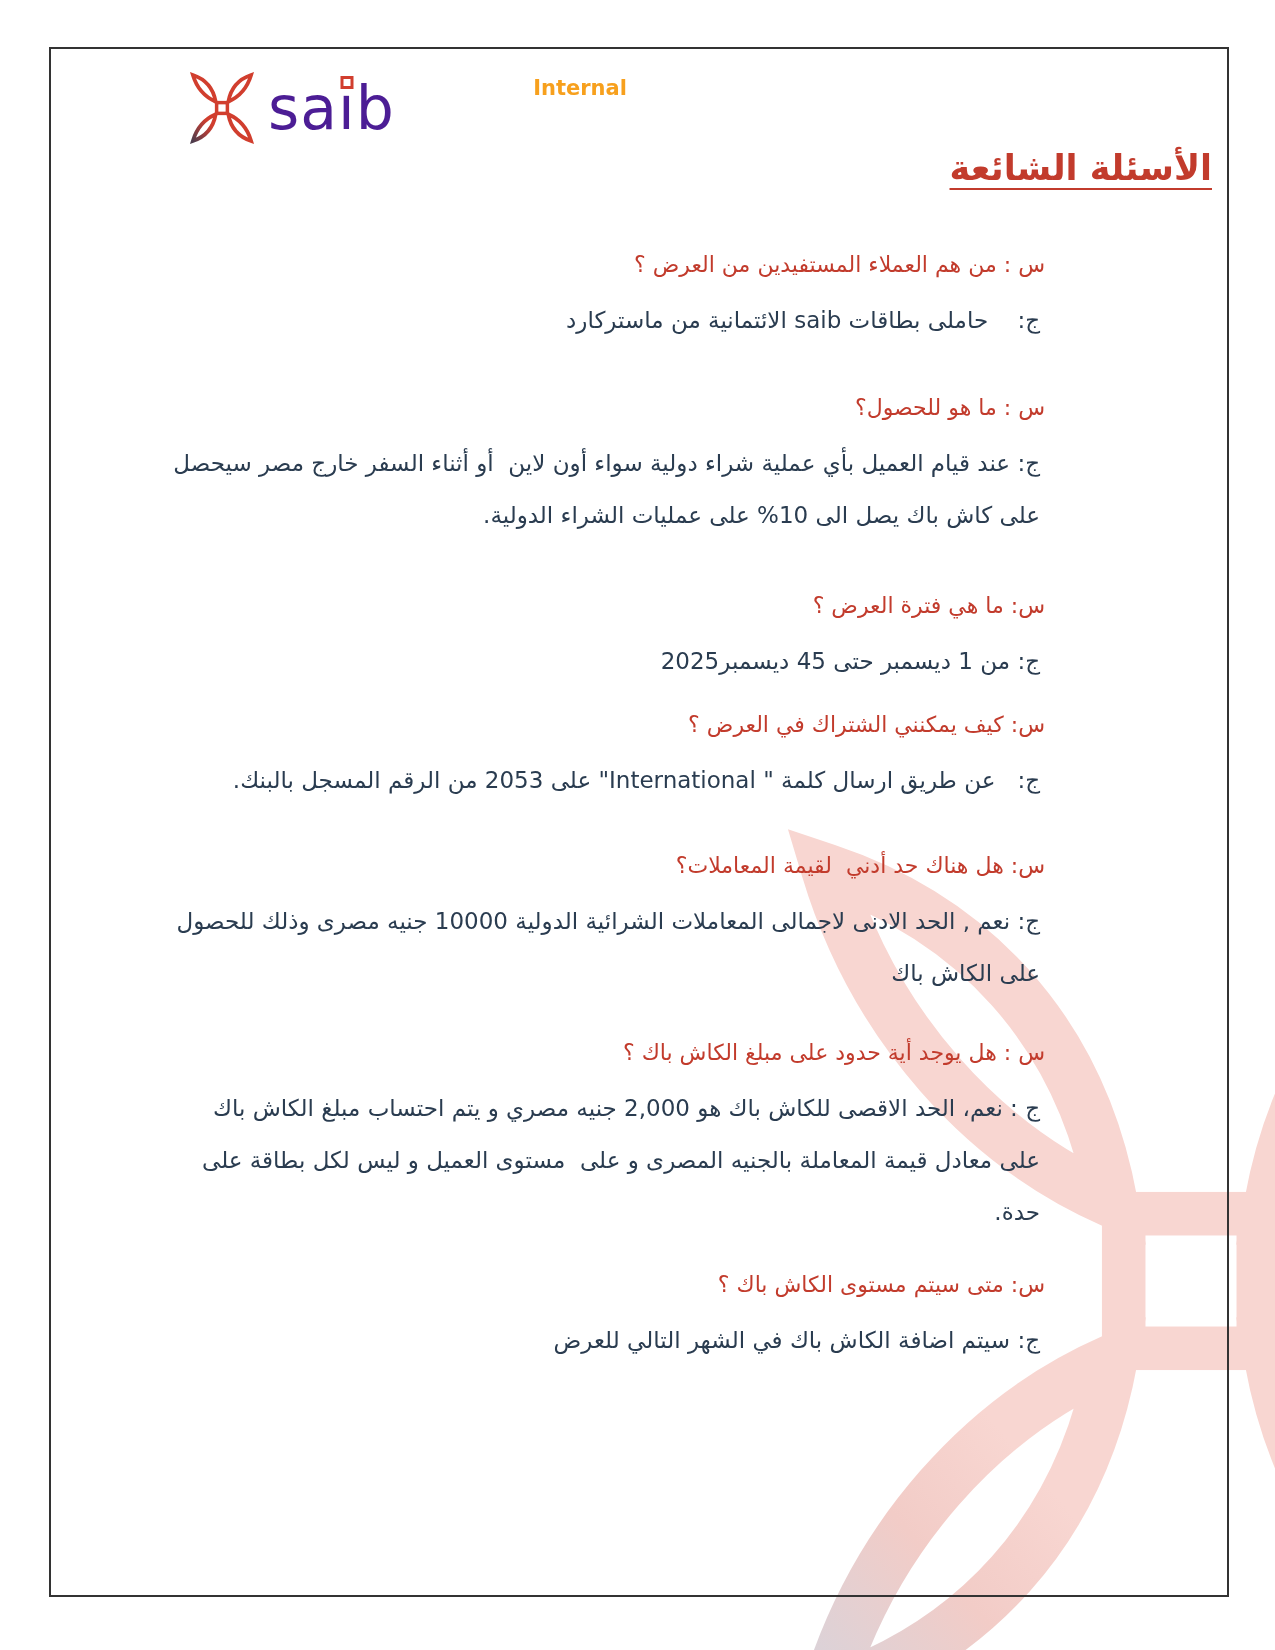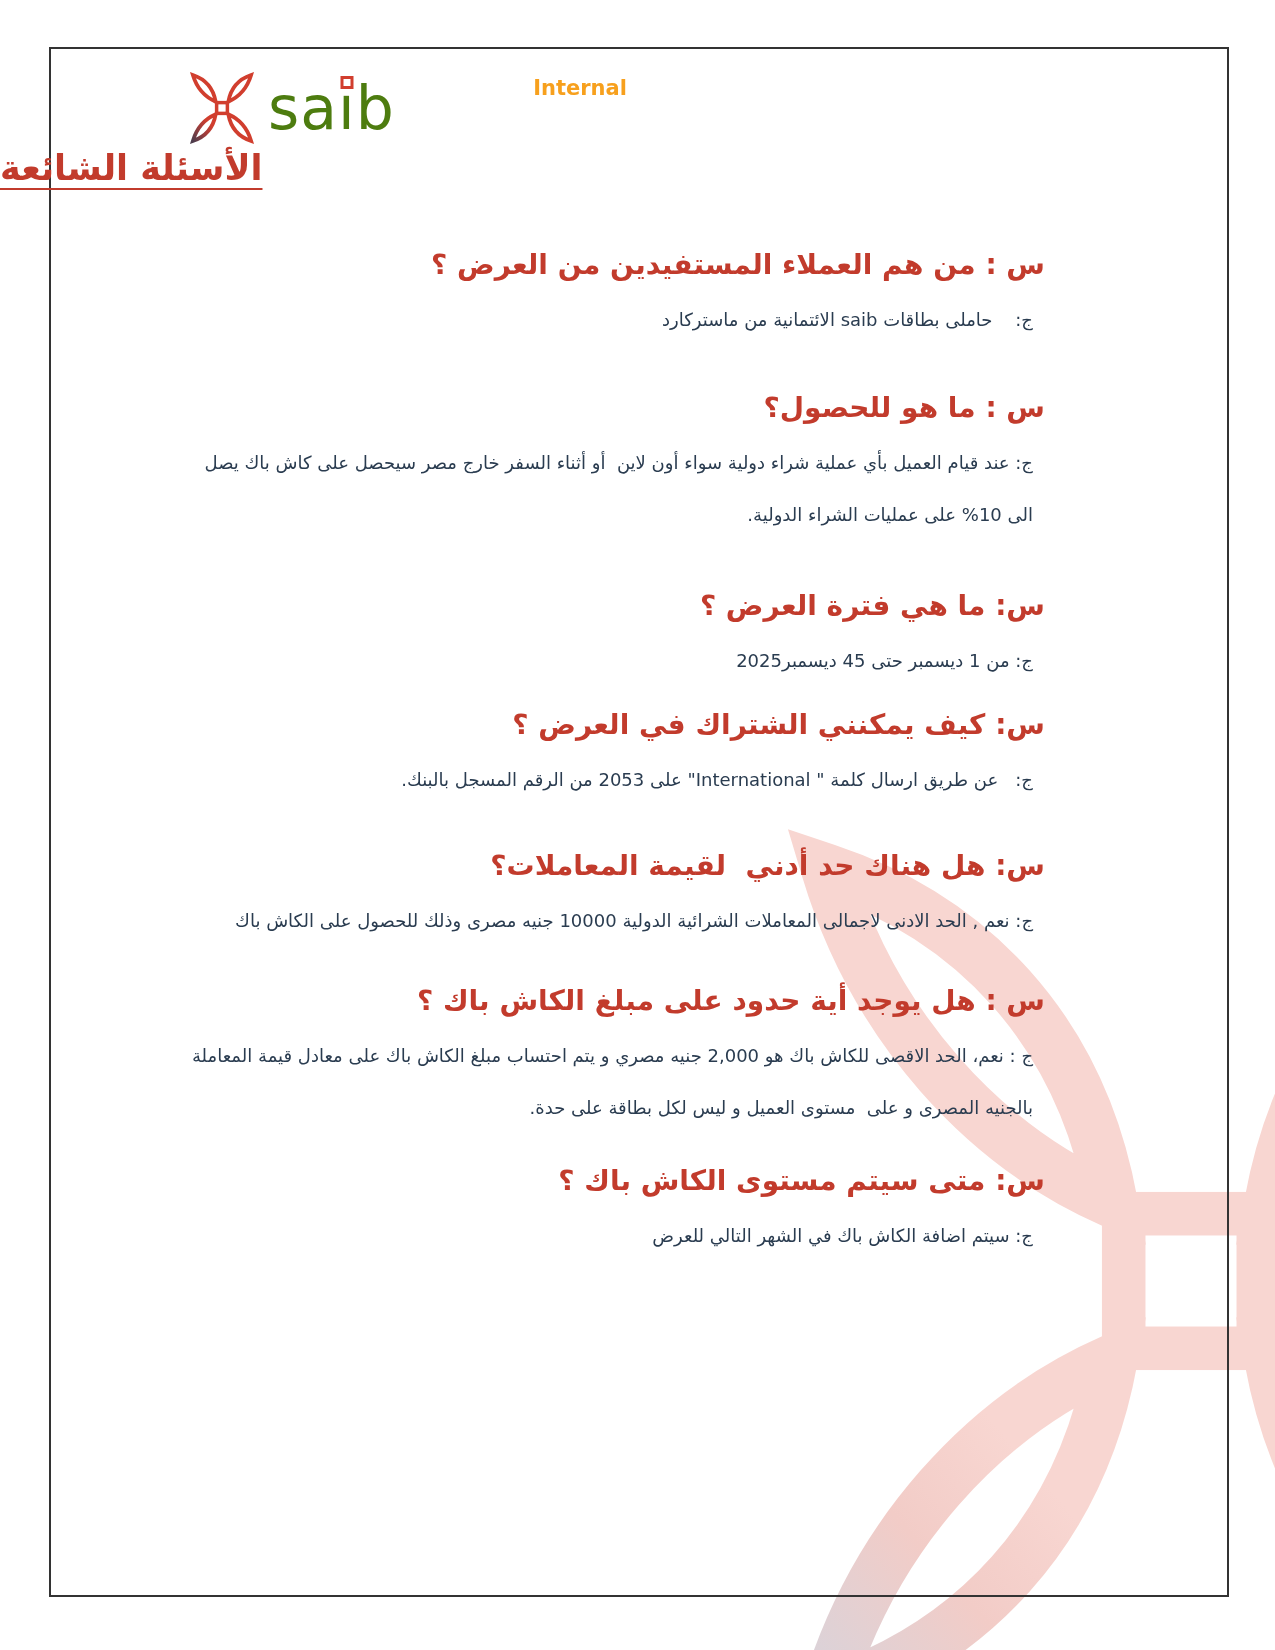--- a/index.html
+++ b/index.html
@@ -25,59 +25,59 @@
     z-index:1;pointer-events:none;
   }
 
   
   .logo{
     position:absolute;left:184px;top:68px;height:80px;
     display:flex;align-items:center;z-index:3;
   }
   .logo-icon{width:76px;height:76px;display:block;}
   .wordmark{
-    font-size:60px;color:#4d7c0f;letter-spacing:1px;
+    font-size:60px;color:#4c1d95;letter-spacing:1px;
     margin-left:8px;line-height:76px;font-weight:400;
     position:relative;
   }
   .i-wrap{position:relative;display:inline-block;}
   .i-dot{
     position:absolute;left:50%;top:6px;transform:translateX(-50%);
     width:7px;height:7px;border:3px solid #D13E2E;display:block;
   }
   .internal{
     position:absolute;left:0;top:76px;width:1160px;text-align:center;
     color:#F7A01D;font-weight:bold;font-size:21px;z-index:3;
   }
 
   
   .title-row{
-    position:absolute;left:0;top:148px;width:1212px;text-align:left;z-index:3;
+    position:absolute;left:0;top:148px;width:1212px;text-align:right;z-index:3;
   }
   .title{
     display:inline-block;
     color:#C23B2C;font-weight:bold;font-size:35px;
     text-decoration:underline;text-decoration-thickness:2px;text-underline-offset:8px;
     direction:rtl;
   }
 
   
   .content{
     position:absolute;top:250px;right:230px;left:165px;z-index:3;
     direction:rtl;text-align:right;
   }
   .qa{margin:0;}
   .q{
     margin:0 0 14px 0;
-    color:#C23B2C;font-weight:bold;font-size:28px;line-height:30px;
+    color:#C23B2C;font-weight:normal;font-size:22px;line-height:30px;
     white-space:pre-wrap;
   }
   .a{
-    margin:12px;
-    color:#2A3C50;font-size:18px;line-height:52px;
+    margin:5px;
+    color:#2A3C50;font-size:23px;line-height:52px;
     white-space:pre-wrap;
   }
   .qa2{margin-top:47px;}
   .qa3{margin-top:50px;}
   .qa4{margin-top:23px;}
   .qa5{margin-top:45px;}
   .qa6{margin-top:39px;}
   .qa7{margin-top:32px;}
 </style>
 </head>

